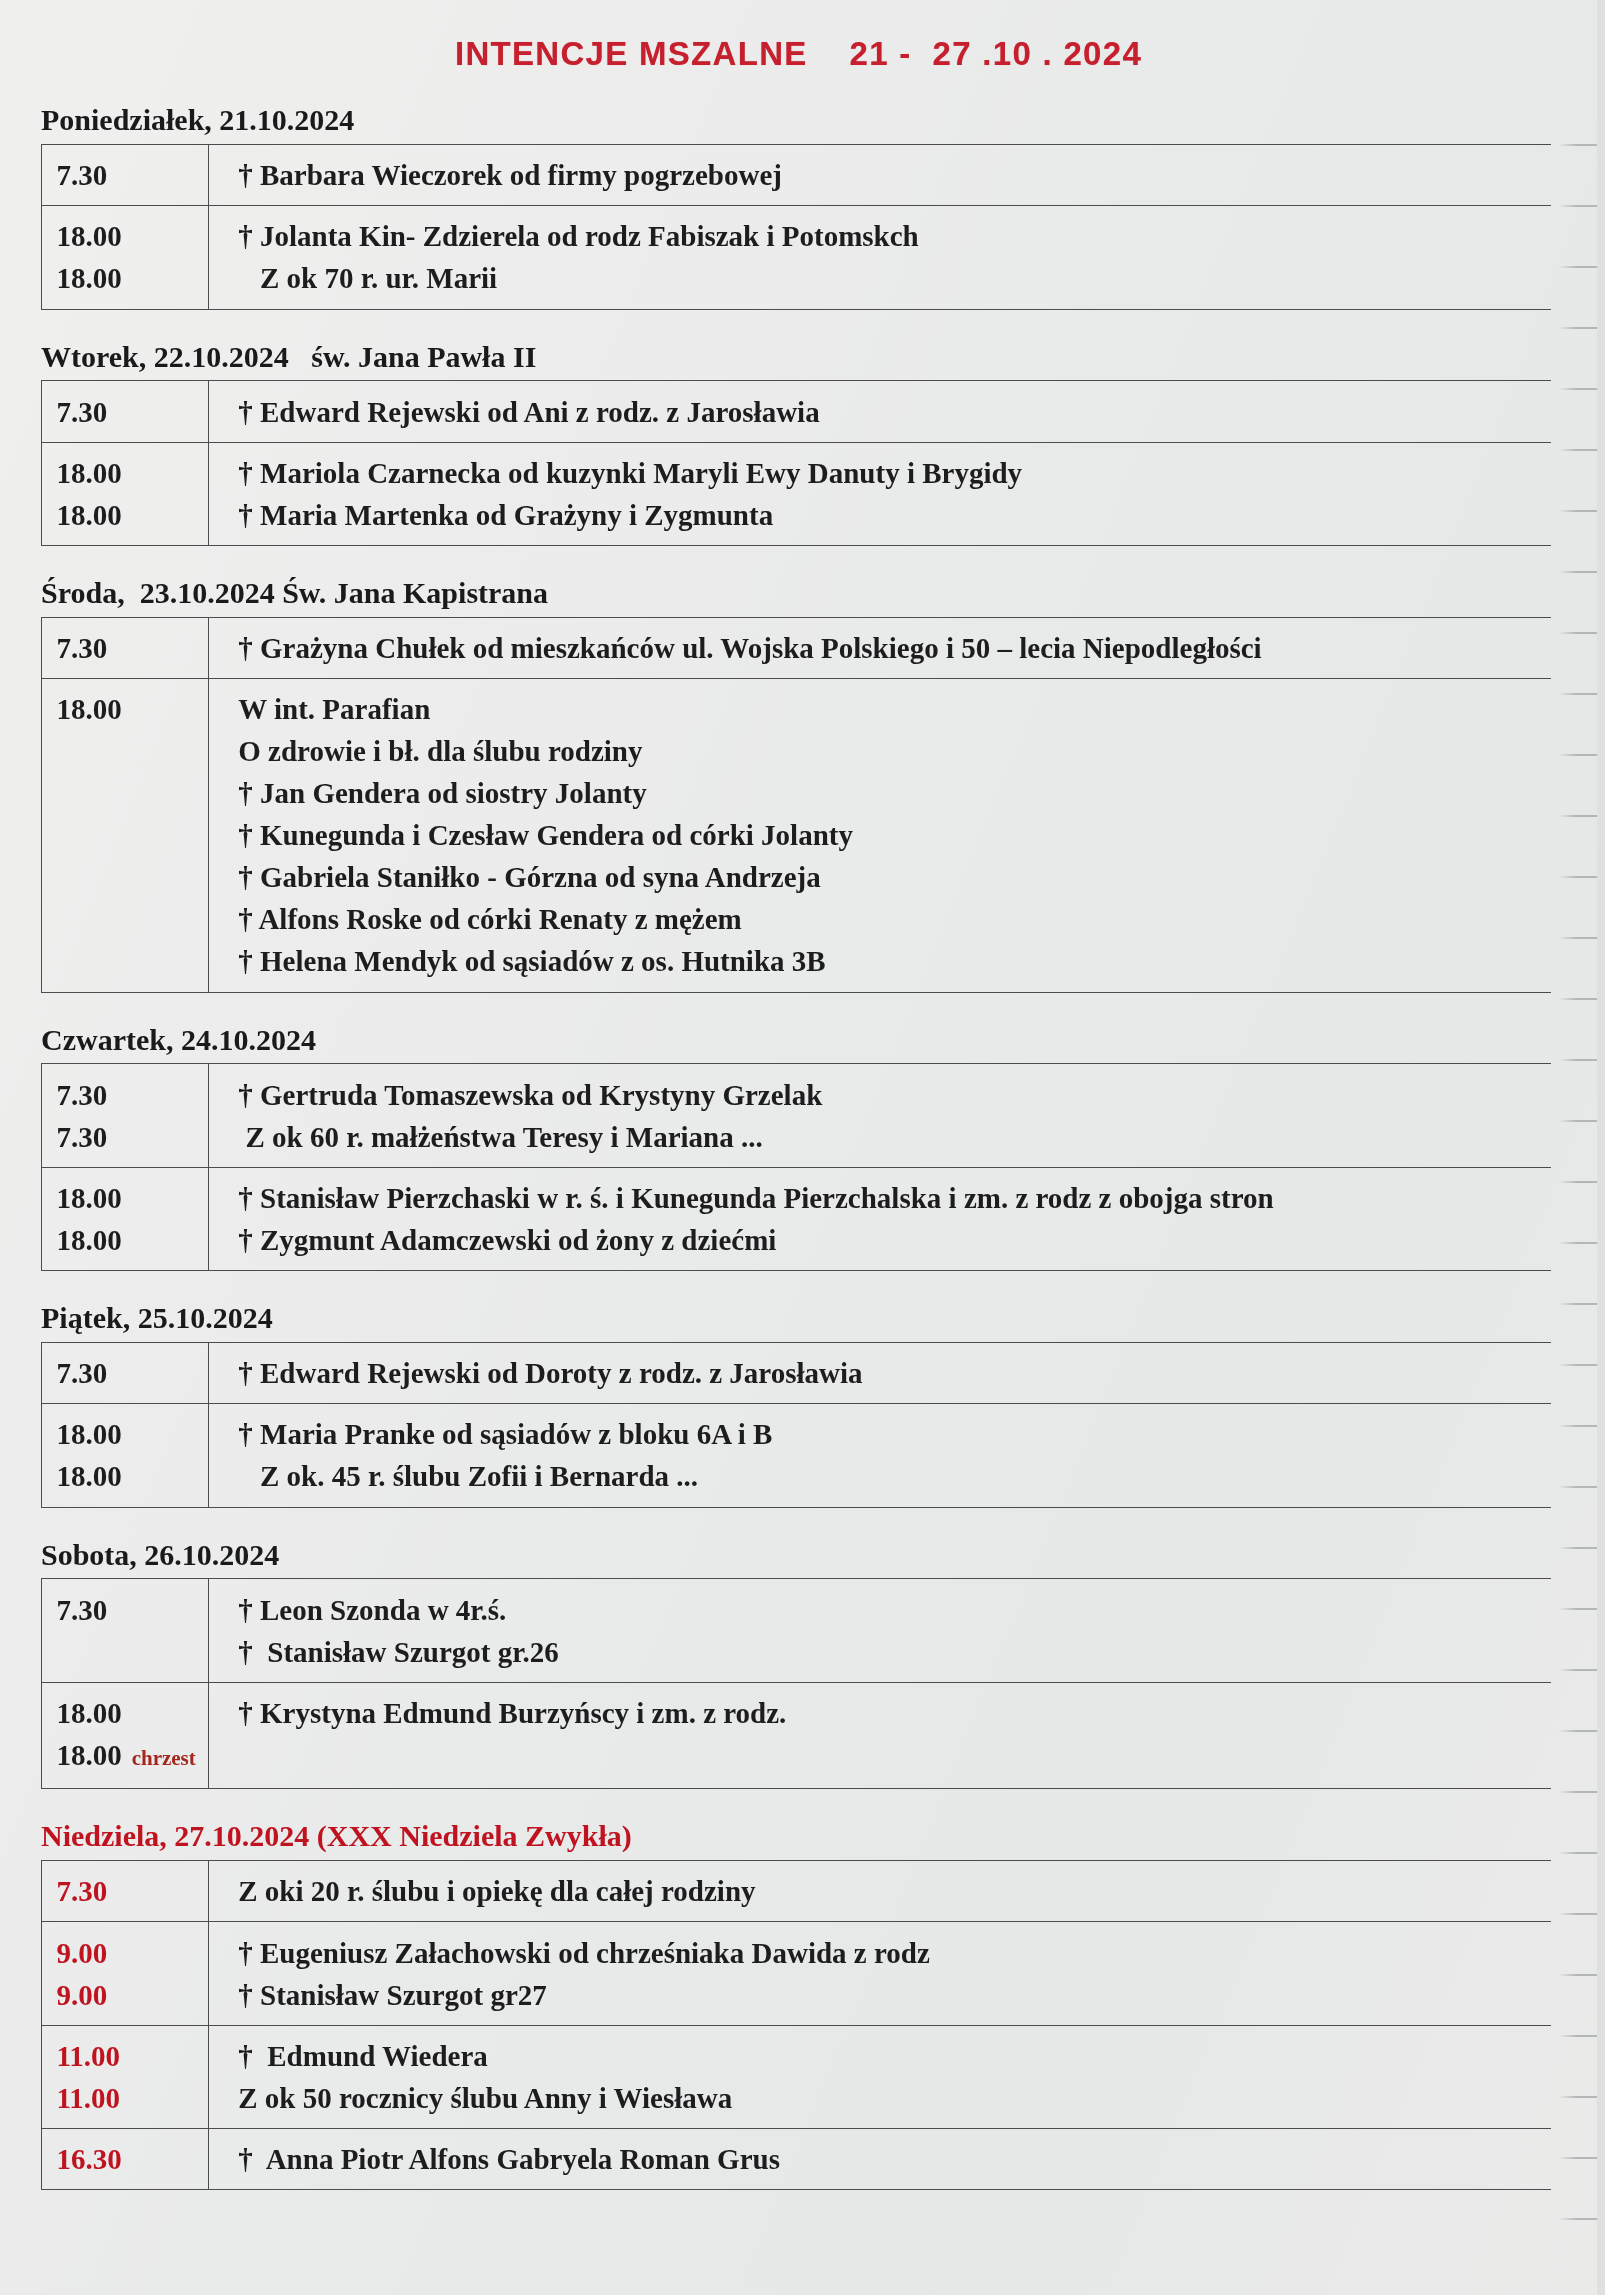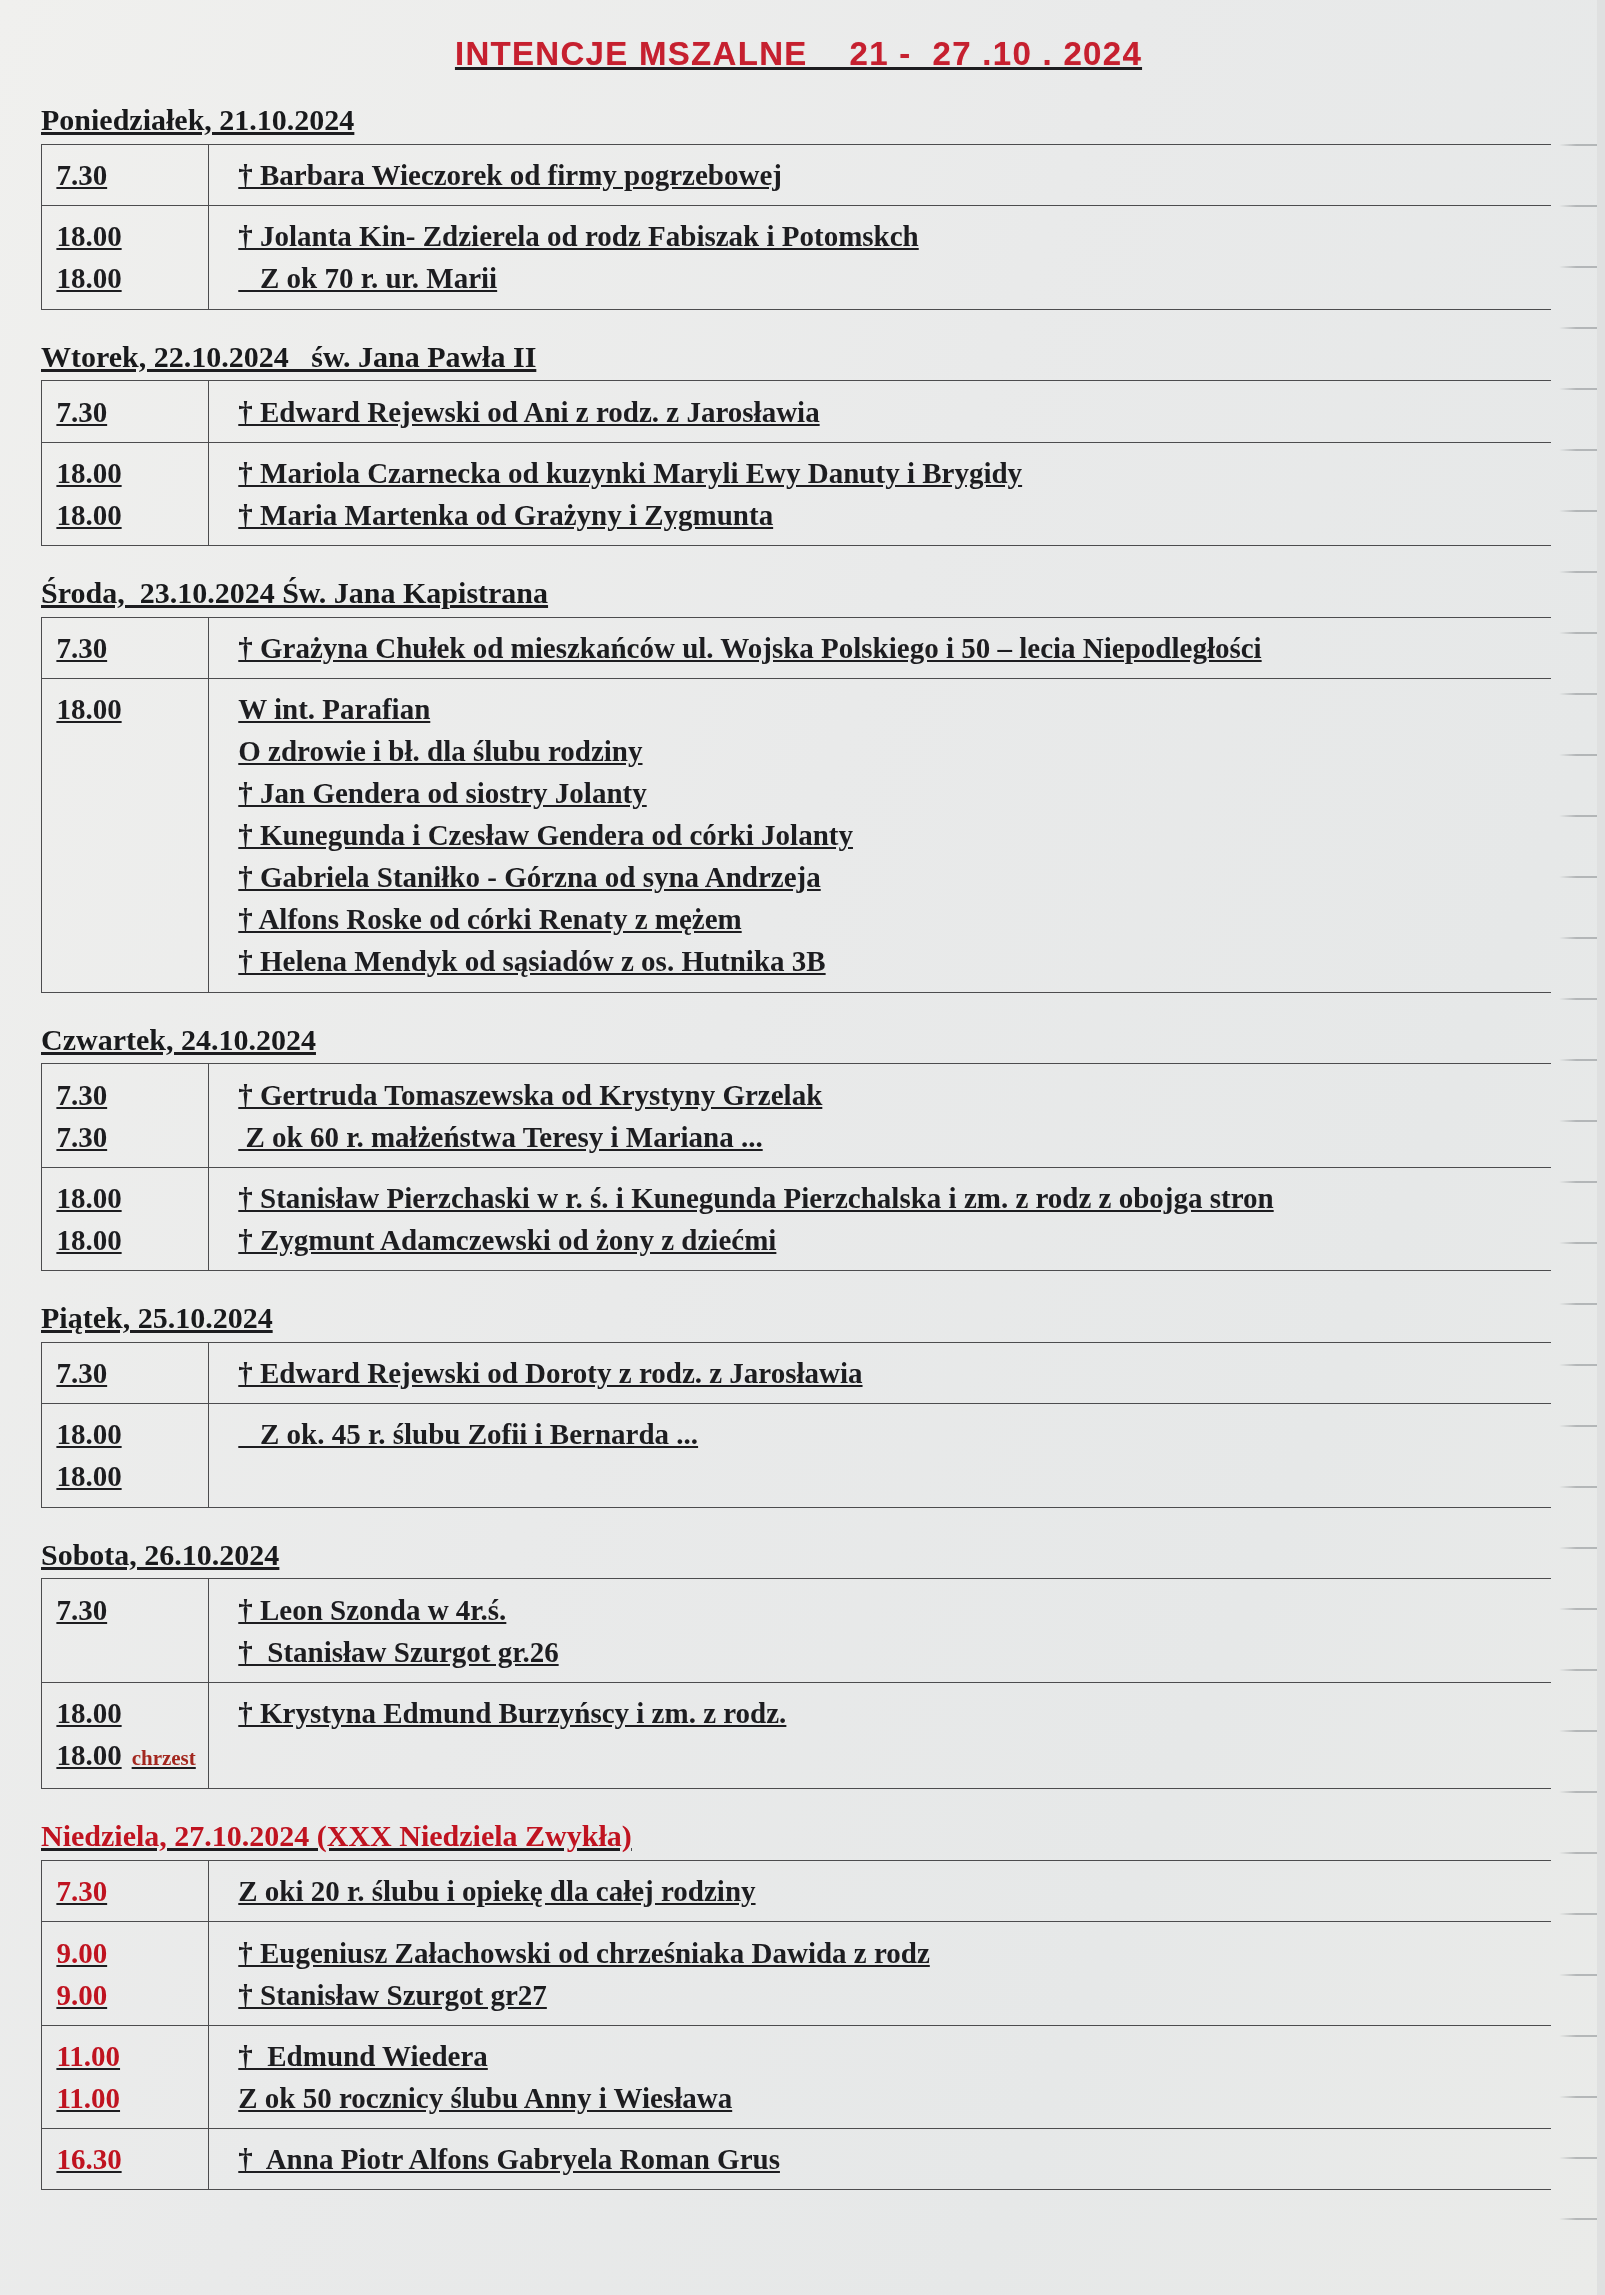--- a/index.html
+++ b/index.html
@@ -7,21 +7,20 @@
     width:1606px;height:2295px;
     background:#dfe0e0;
     font-family:"Liberation Serif", serif;
   }
   .page{
     position:relative;
     width:1597px;height:2295px;
     overflow:hidden;
     background:linear-gradient(112deg,#f0f0ee 0%,#e9eaea 45%,#e6e8e8 75%,#eaebe9 100%);
     color:#1d1d20;
-    text-decoration:underline;
   }
   .title{
     padding-top:35px;
     text-align:center;
     font-family:"Liberation Sans", sans-serif;
     font-weight:bold;
     font-size:33px;
     letter-spacing:1.3px;
     color:#c6202f;
     white-space:pre;
@@ -196,20 +195,21 @@
             <div class="text-col">
               <div class="line">† Edward Rejewski od Doroty z rodz. z Jarosławia</div>
             </div>
           </div>
           <div class="row">
             <div class="time-col">
               <div class="time">18.00</div>
               <div class="time">18.00</div>
             </div>
             <div class="text-col">
+              <div class="line">† Maria Pranke od sąsiadów z bloku 6A i B</div>
               <div class="line">   Z ok. 45 r. ślubu Zofii i Bernarda ...</div>
             </div>
           </div>
         </div>
       </section>
       <section class="day">
         <h2 class="day-header">Sobota, 26.10.2024</h2>
         <div class="mass-table">
           <div class="row">
             <div class="time-col">

